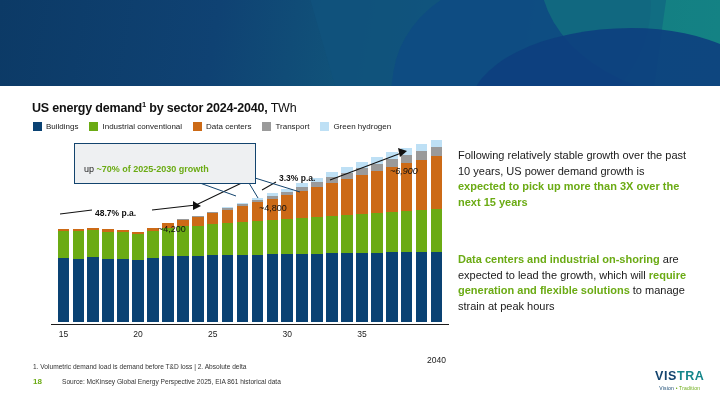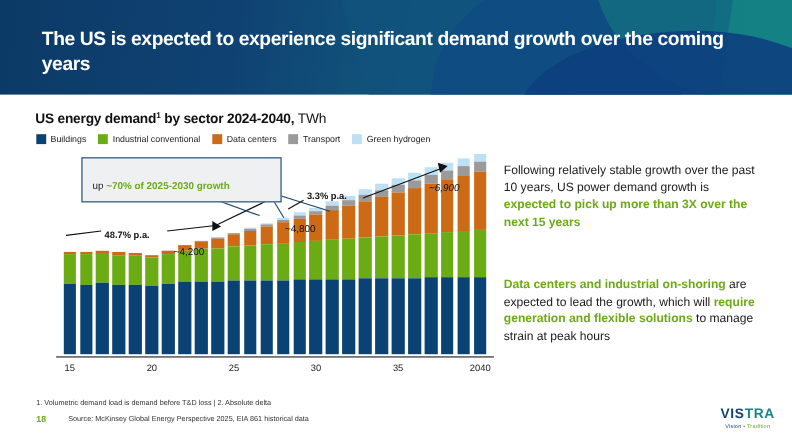--- a/index.html
+++ b/index.html
@@ -144,21 +144,20 @@
   .logo-sub .g { color:#6BAB14; }
 </style>
 </head>
 <body>
 
 <div class="header">
   <div class="hdr-shape hdr-s1"></div>
   <div class="hdr-shape hdr-s2"></div>
   <div class="hdr-shape hdr-s4"></div>
   <div class="hdr-shape hdr-s3"></div>
-  <h1>The US is expected to experience significant demand growth over the coming years</h1>
 </div>
 
 <div class="chart-title">
   <span>US energy demand</span><sup>1</sup><span> by sector 2024-2040,</span><span class="unit"> TWh</span>
 </div>
 
 <div class="legend" id="legend">
     <div class="lg-item">
       <span class="lg-sw" style="background: rgb(10, 66, 115);"></span>
       <span class="lg-lb">Buildings</span>
@@ -406,21 +405,21 @@
       </div>
     </div>
 </div>
 <div class="axis-line"></div>
 <div class="xticks" id="xticks">
     <div class="xtick" style="left: 7.46154px;">15</div>
     <div class="xtick" style="left: 82.0769px;">20</div>
     <div class="xtick" style="left: 156.692px;">25</div>
     <div class="xtick" style="left: 231.308px;">30</div>
     <div class="xtick" style="left: 305.923px;">35</div>
-    <div class="xtick" style="left: 380.538px;">2040</div>
+    <div class="xtick" style="left: 380.538px; margin-top: 26px;">2040</div>
   </div>
 
 <svg class="ovl">
 
   <path d="M60 214 L92 210" stroke="#111" stroke-width="1.1" fill="none"></path>
   <path d="M152 210 L196 205 L252 178" stroke="#111" stroke-width="1.1" fill="none"></path>
   <path d="M193 201 L201 206 L193 210 Z" fill="#111"></path>
 
   <path d="M262 190 L276 182" stroke="#111" stroke-width="1.1" fill="none"></path>
   <path d="M330 180 L404 152" stroke="#111" stroke-width="1.1" fill="none"></path>

